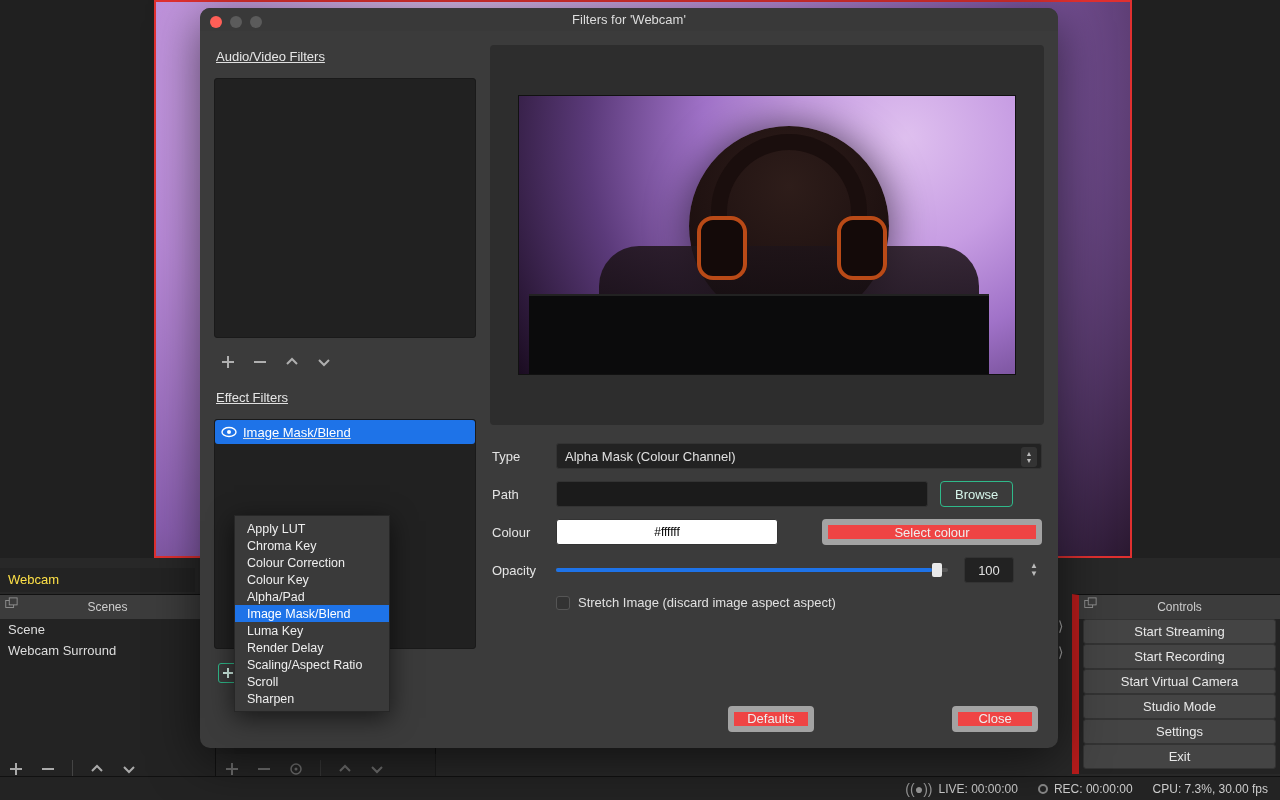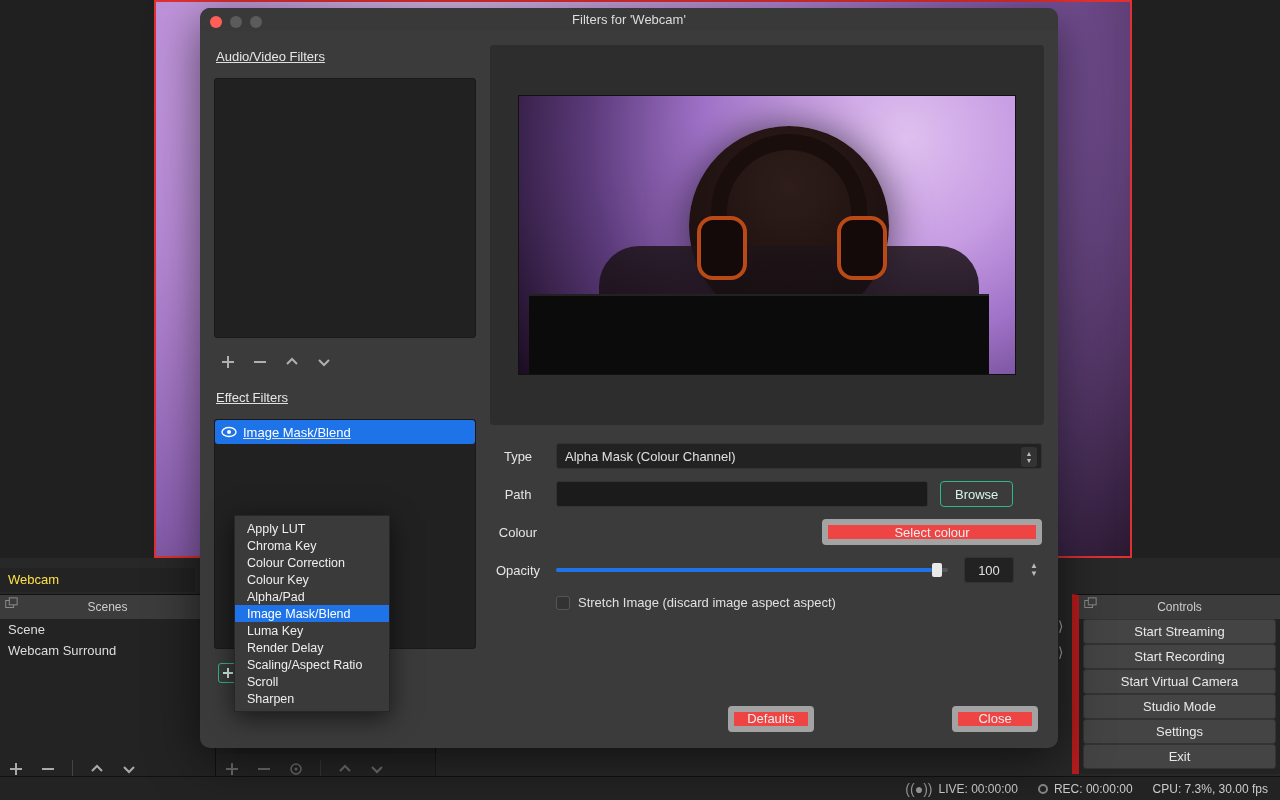--- a/index.html
+++ b/index.html
@@ -52,21 +52,21 @@
   .preview-pane .pimg{width:498px;height:280px;border:1px solid #111;background:radial-gradient(circle at 78% 15%,#dfc0ef,#c79de3 25%,#a072c8 45%,#5b3a7a 70%,#1a0c20 100%);position:relative;overflow:hidden;}
   .pimg::before{content:"";position:absolute;left:170px;top:30px;width:200px;height:200px;border-radius:50%;background:radial-gradient(circle at 50% 30%,#2e1d1a,#14090a);box-shadow:0 0 40px rgba(0,0,0,.6);} 
   .pimg::after{content:"";position:absolute;left:80px;top:150px;width:380px;height:200px;background:linear-gradient(180deg,rgba(30,20,25,.85),rgba(5,3,4,.95));border-radius:40px 40px 0 0;}
   .pimg .headset{position:absolute;left:192px;top:38px;width:156px;height:130px;border:16px solid #1a0e0d;border-bottom:none;border-radius:90px 90px 10px 10px;z-index:2;}
   .pimg .cup{position:absolute;width:50px;height:64px;background:#140a09;border-radius:16px;top:120px;z-index:3;box-shadow:inset 0 0 0 4px #b94a17;}
   .pimg .cupL{left:178px;}
   .pimg .cupR{left:318px;}
   .pimg .monitor{position:absolute;left:10px;bottom:0;width:460px;height:80px;background:#0b0b0c;border-top:2px solid #222;z-index:4;}
   .form{margin-top:18px;display:flex;flex-direction:column;gap:12px;padding:0 2px;}
   .form-row{display:flex;align-items:center;gap:12px;}
-  .form-row label{width:52px;text-align:center;color:#e4e4e4;font-size:13px;}
+  .form-row label{width:52px;text-align:left;color:#e4e4e4;font-size:13px;}
   .select{flex:1;height:26px;background:#222;border:1px solid #333;border-radius:3px;display:flex;align-items:center;padding:0 8px;position:relative;}
   .select .updn{position:absolute;right:4px;top:3px;width:16px;height:20px;background:#333;border-radius:3px;display:flex;flex-direction:column;align-items:center;justify-content:center;font-size:7px;color:#bbb;line-height:7px;}
   .textfield{flex:1;height:26px;background:#1b1b1b;border:1px solid #333;border-radius:3px;}
   .btn{height:26px;padding:0 14px;background:#ef4444;border:6px solid #a3a3a3;border-radius:4px;display:inline-flex;align-items:center;justify-content:center;color:#eee;font-size:13px;}
   .btn.accent{background:transparent;border:1px solid #2fb98a;color:#d6f5ea;}
   .colour-swatch{width:222px;height:26px;background:#fff;color:#000;border:1px solid #333;border-radius:3px;display:flex;align-items:center;justify-content:center;font-size:12px;}
   .slider-track{flex:1;height:4px;background:#555;position:relative;border-radius:2px;margin-right:4px;}
   .slider-fill{position:absolute;left:0;top:0;height:4px;width:96%;background:#1e73e8;border-radius:2px;}
   .slider-thumb{position:absolute;left:96%;top:-5px;width:10px;height:14px;background:#eaeaea;border-radius:2px;}
   .spin{width:50px;height:26px;background:#222;border:1px solid #333;border-radius:3px;display:flex;align-items:center;justify-content:center;}
@@ -295,20 +295,21 @@
         </div>
 
         <div class="form-row">
           <label>Path</label>
           <div class="textfield" style="max-width:372px"></div>
           <div class="btn accent">Browse</div>
         </div>
 
         <div class="form-row">
           <label>Colour</label>
+          <div class="colour-swatch">#ffffff</div>
           <div style="flex:1"></div>
           <div class="btn" style="width:220px">Select colour</div>
         </div>
 
         <div class="form-row">
           <label>Opacity</label>
           <div class="slider-track">
             <div class="slider-fill"></div>
               <div class="slider-thumb"></div>
           </div>

